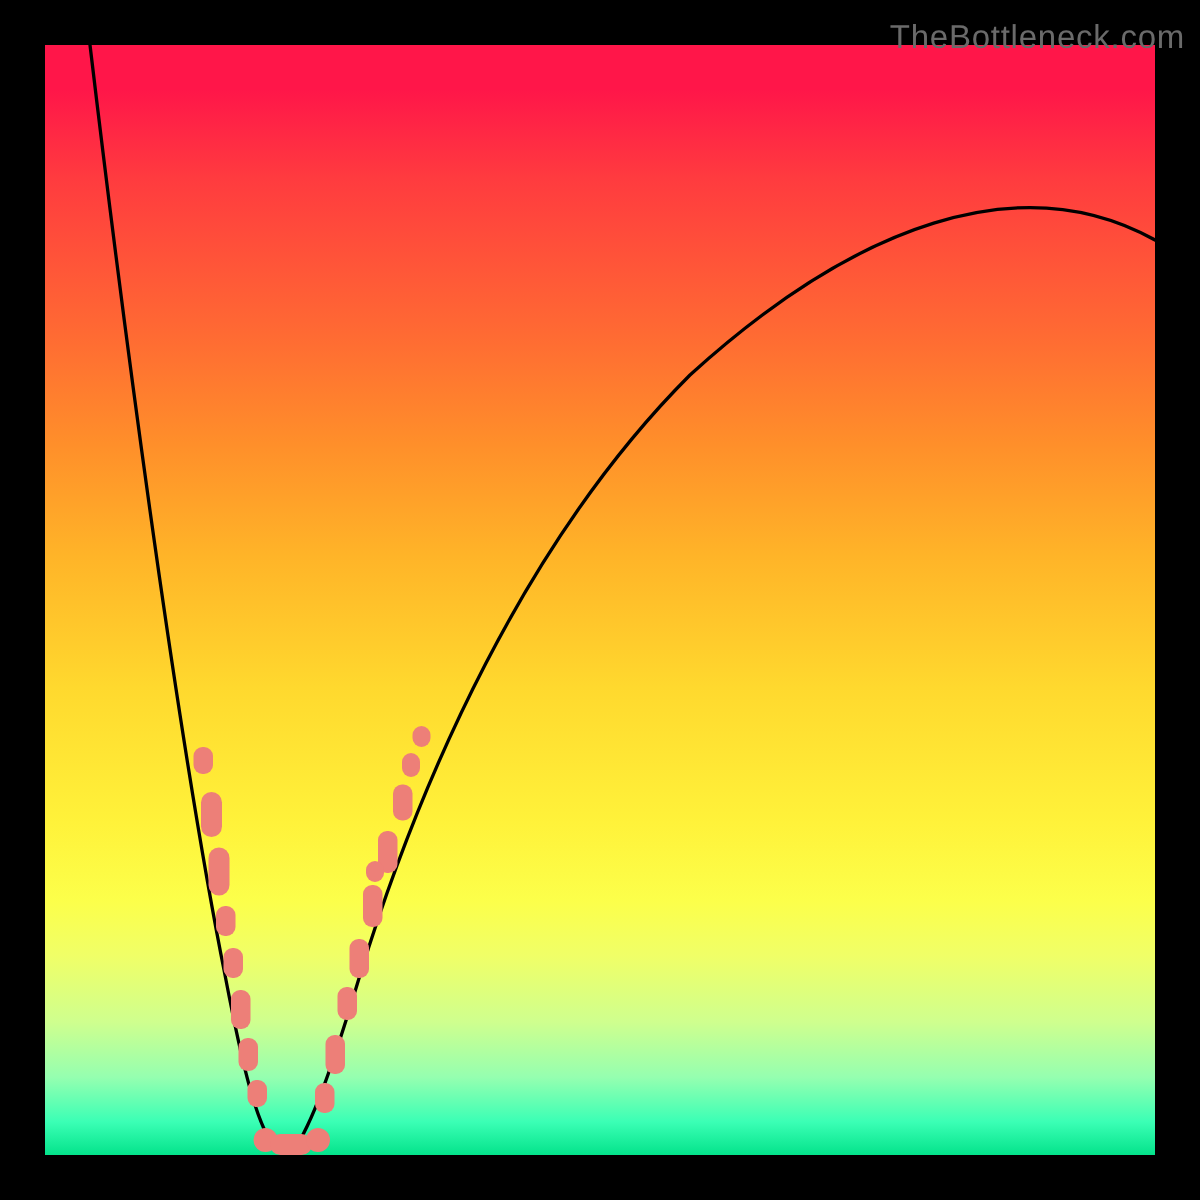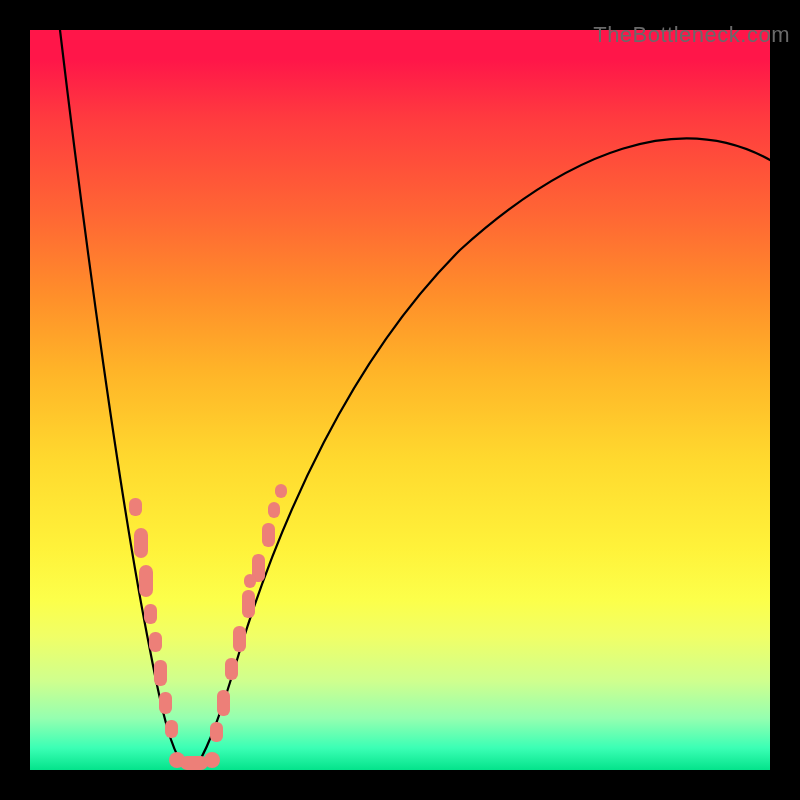--- a/index.html
+++ b/index.html
@@ -29,21 +29,21 @@
       #fcff4a 77%,
       #f0ff67 82%,
       #cfff8e 88%,
       #95ffb0 93%,
       #3bffb5 97%,
       #04e38b 100%
     );
   }
   .watermark {
     position: absolute;
-    top: 22px;
+    top: 12px;
     right: 10px;
     color: #6a6a6a;
     font-size: 22px;
     font-weight: 500;
     letter-spacing: 0.5px;
     z-index: 10;
   }
   svg.plot {
     position: absolute;
     left: 0;

